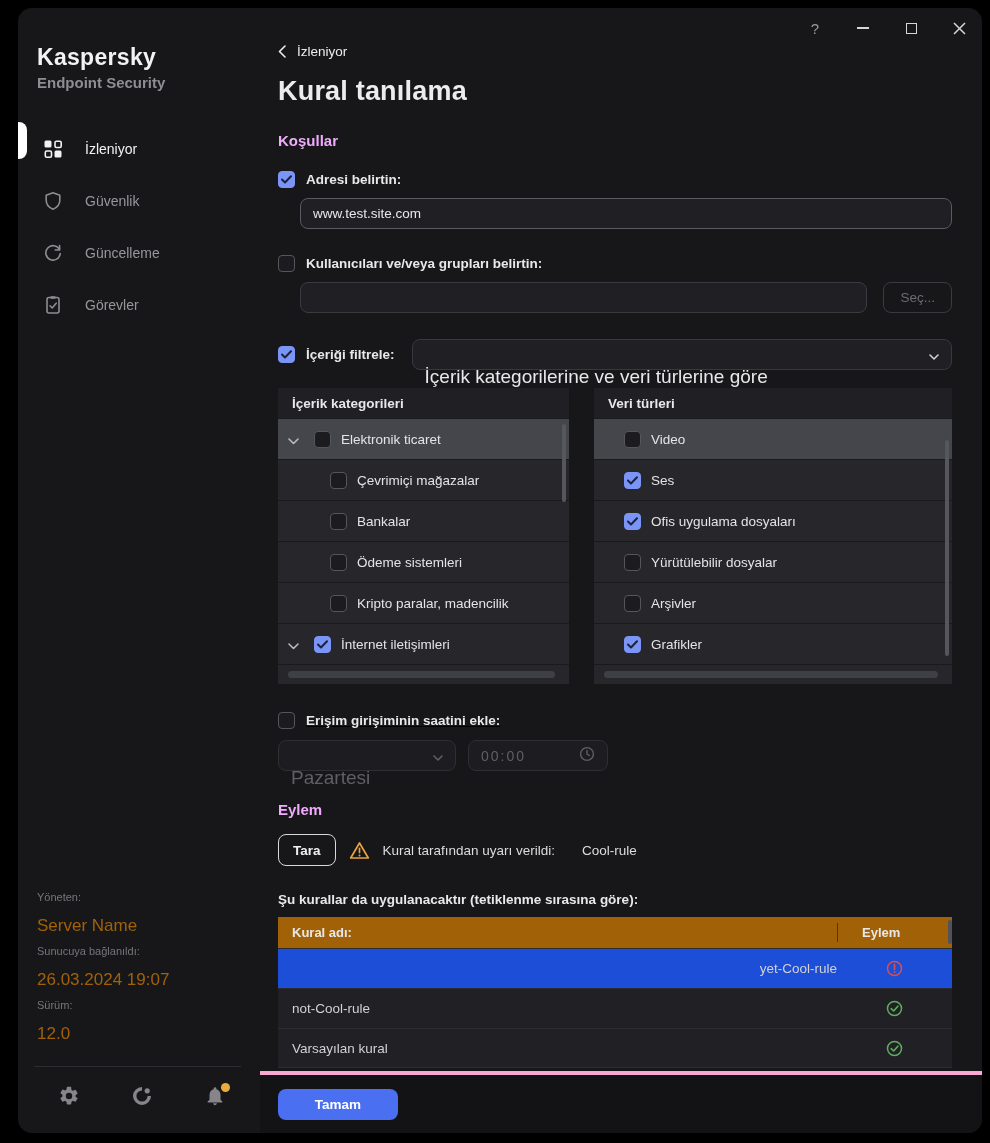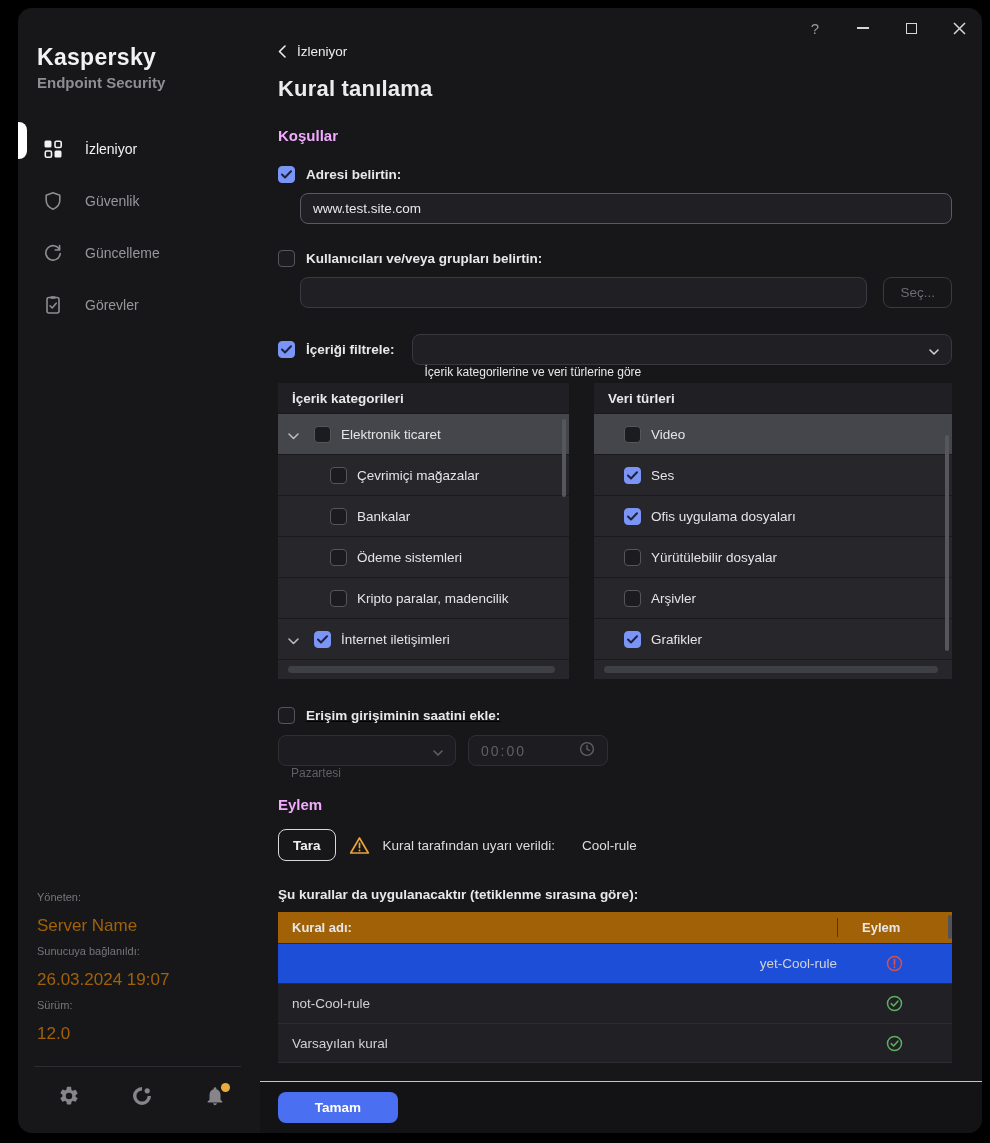--- a/index.html
+++ b/index.html
@@ -40,21 +40,21 @@
   .sicon { position:relative; width:24px; height:24px; color:#86868a; cursor:pointer; }
   .badge-dot { position:absolute; right:-2px; top:-2px; width:9px; height:9px;
                border-radius:50%; background:#ebab3c; }
 
   
   .content { flex:1; display:flex; flex-direction:column; position:relative; min-width:0; }
   .scrollarea { flex:1; padding:36px 30px 0 18px; overflow:hidden; }
   .back-row { display:flex; align-items:center; gap:11px; color:#ececee; font-size:13.5px;
               cursor:pointer; width:fit-content; }
   .back-row svg { display:block; }
-  h1.page-title { color:#ececee; font-size:22px; font-weight:700; margin-top:17px; letter-spacing:.2px; }
+  h1.page-title { color:#ececee; font-size:27px; font-weight:700; margin-top:17px; letter-spacing:.2px; }
   h2.section { color:#f0abfc; font-size:15px; font-weight:700; }
   .sec-kosullar { margin-top:25px; }
 
   .cb-row { display:flex; align-items:center; gap:11px; margin-top:22px; }
   .cb-row .cb-label { color:#e8e8ea; font-size:13.5px; font-weight:700; }
   .cb { width:17px; height:17px; border-radius:4px; border:1.5px solid #55555c;
         background:#1c1c20; flex:0 0 17px; display:flex; align-items:center;
         justify-content:center; cursor:pointer; }
   .cb.checked { background:#7b95f6; border-color:#7b95f6; }
   .cb svg { display:block; }
@@ -65,21 +65,21 @@
                 font-family:"Liberation Sans", sans-serif; outline:none; }
   .input-row { display:flex; align-items:center; gap:16px; margin:10px 0 0 22px; }
   .text-input.users { width:580px; margin:0; border-color:#3a3a40; }
   .btn-ghost { height:31px; padding:0 16px; border-radius:8px; border:1px solid #3a3a40;
                background:transparent; color:#6c6c71; font-size:13.5px;
                font-family:"Liberation Sans", sans-serif; cursor:pointer; }
 
   .filter-row { margin-top:26px; }
   .select { height:31px; background:#202024; border:1px solid #38383e; border-radius:8px;
             display:flex; align-items:center; padding:0 12px; gap:8px; cursor:pointer; }
-  .select .sel-text { color:#e8e8ea; font-size:12px; flex:1; white-space:nowrap;
+  .select .sel-text { color:#e8e8ea; font-size:19px; flex:1; white-space:nowrap;
                       overflow:hidden;margin-top:44px; }
   .select.filter-select { flex:1; margin-left:6px; }
   .select .chev { color:#d0d0d3; }
   .select.disabled { border-color:#2e2e33; background:#1d1d21; }
   .select.disabled .sel-text, .select.disabled .chev { color:#5f5f64; }
 
   
   .panels { display:flex; gap:25px; margin-top:18px; }
   .panel { position:relative; overflow:hidden; }
   .panel.cats { width:291px; }
@@ -131,21 +131,21 @@
   .rt-row { height:40px; background:#202025; display:flex; align-items:center;
             border-top:1px solid #2c2c31; cursor:pointer; }
   .rt-row.sel { background:#1d4ed8;text-align:right; }
   .rt-row .rt-name { flex:1; color:#d2d2d5; font-size:13.5px; padding-left:14px; }
   .rt-row .rt-status { width:115px; display:flex; justify-content:center; }
   .rt-vthumb { position:absolute; right:0; top:3px; width:4px; height:24px;
                border-radius:2px; background:#52525a; }
   .rt-row:last-child { border-bottom:1px solid #2c2c31; }
 
   
-  .content-footer { height:52px; border-top:1px solid #f9a8d4; background:#131316;
+  .content-footer { height:62px; border-top:4px solid #f9a8d4; background:#131316;
                     display:flex; align-items:center; padding-left:18px; }
   .btn-primary { width:120px; height:31px; border:none; border-radius:8px; background:#4a6ff0;
                  color:#fff; font-size:13.5px; font-weight:700;
                  font-family:"Liberation Sans", sans-serif; cursor:pointer; }
 </style>
 </head>
 <body>
 
 <div class="window">
 

